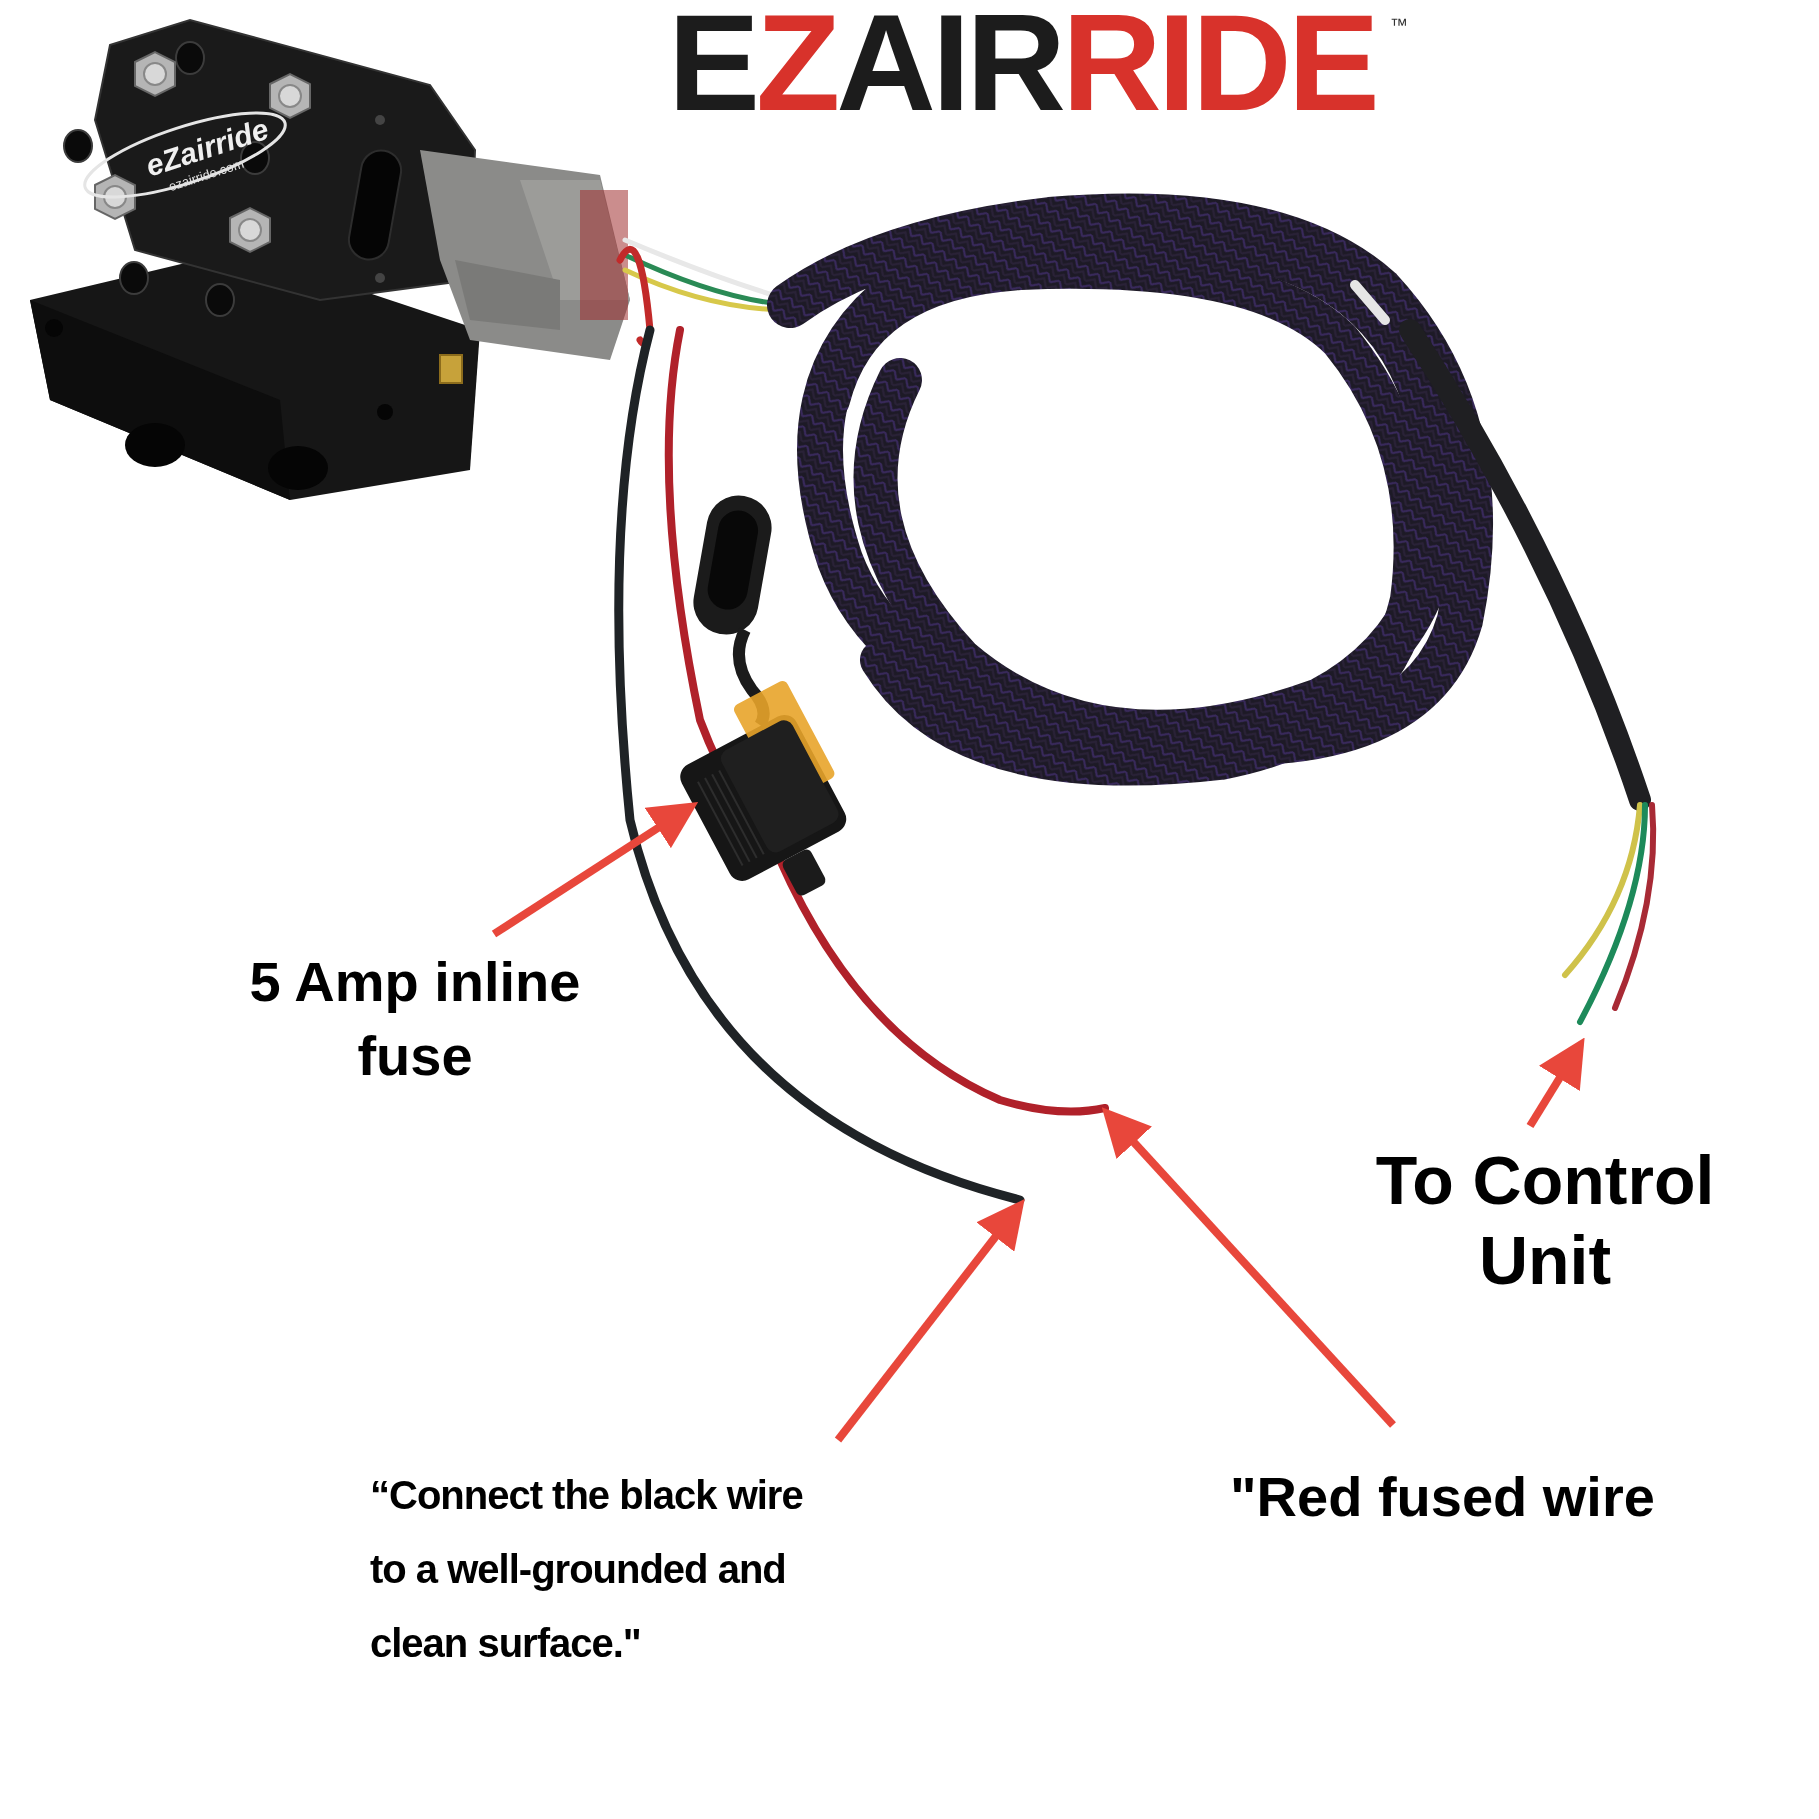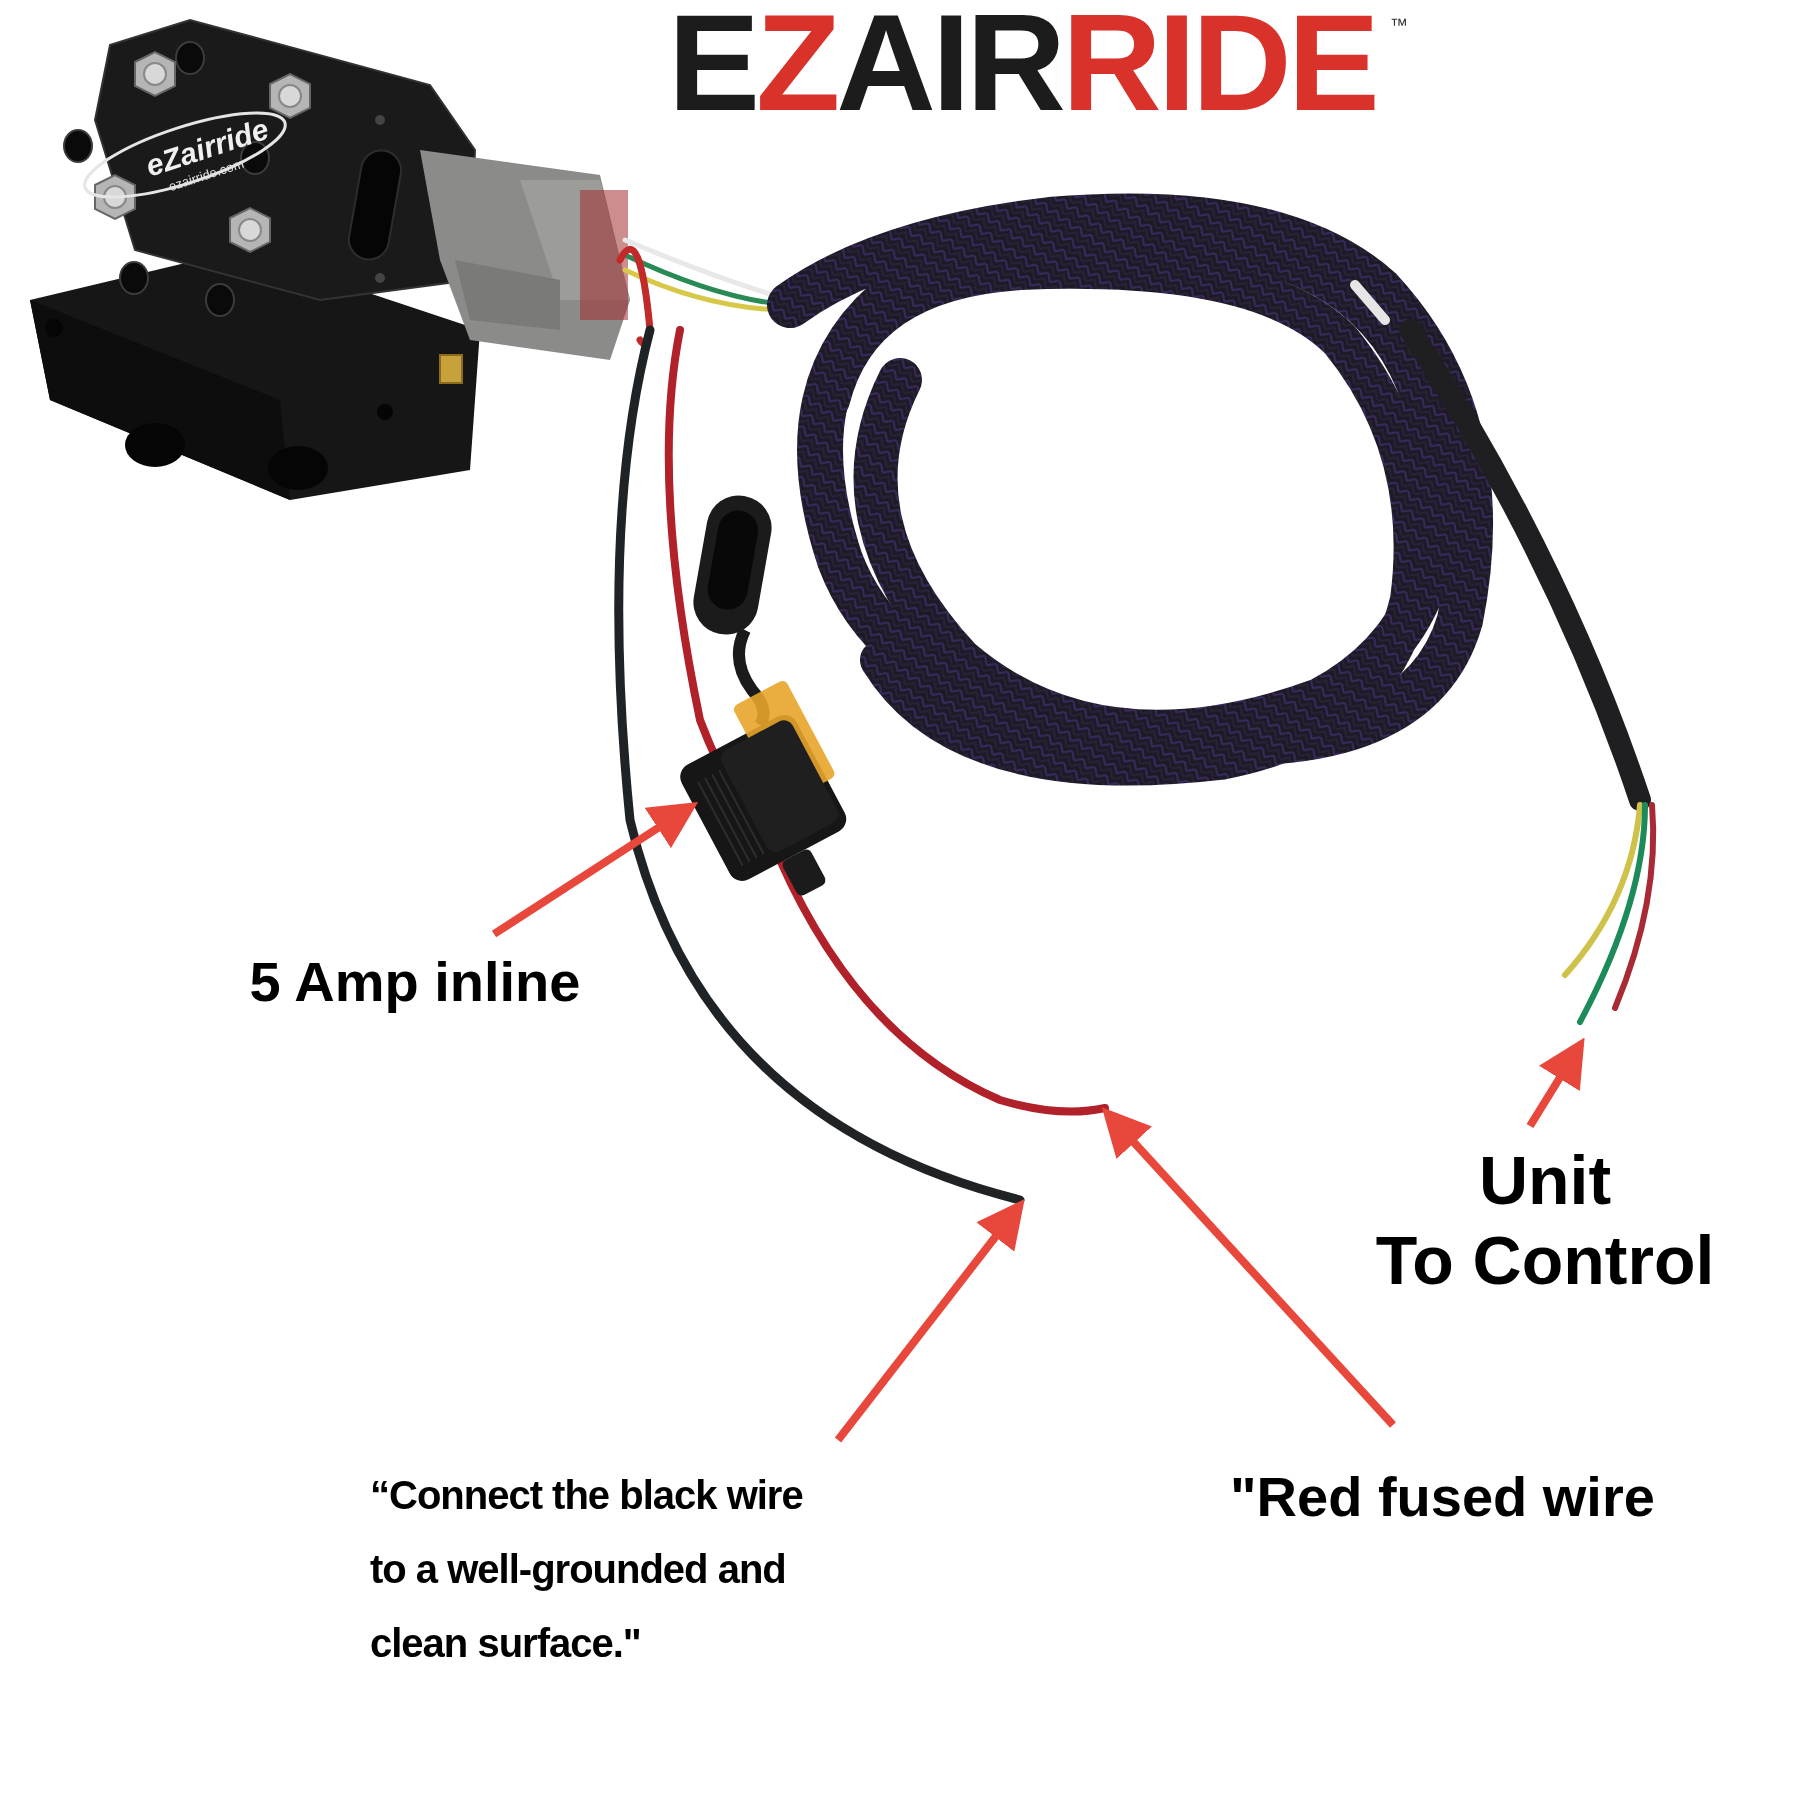--- a/index.html
+++ b/index.html
@@ -137,25 +137,26 @@
   <div class="logo">
     <span class="blk">E</span>
     <span class="red">Z</span>
     <span class="blk">AIR</span>
     <span class="red">RIDE</span>
     <span class="tm">™</span>
   </div>
 
   <div class="label lbl-fuse">
     <div>5 Amp inline</div>
+    <div>fuse</div>
   </div>
 
   <div class="label lbl-control">
+    <div>To Control</div>
     <div>Unit</div>
-    <div>To Control</div>
   </div>
 
   <div class="label lbl-black">
     <div>“Connect the black wire</div>
     <div>to a well-grounded and</div>
     <div>clean surface."</div>
   </div>
 
   <div class="label lbl-red">
     <div>"Red fused wire</div>

